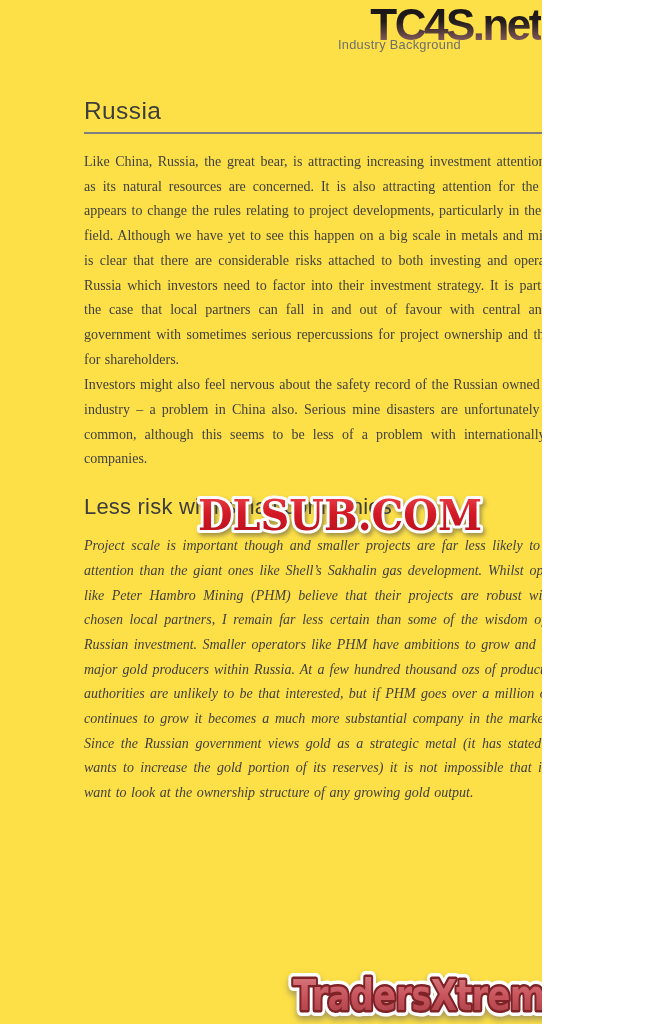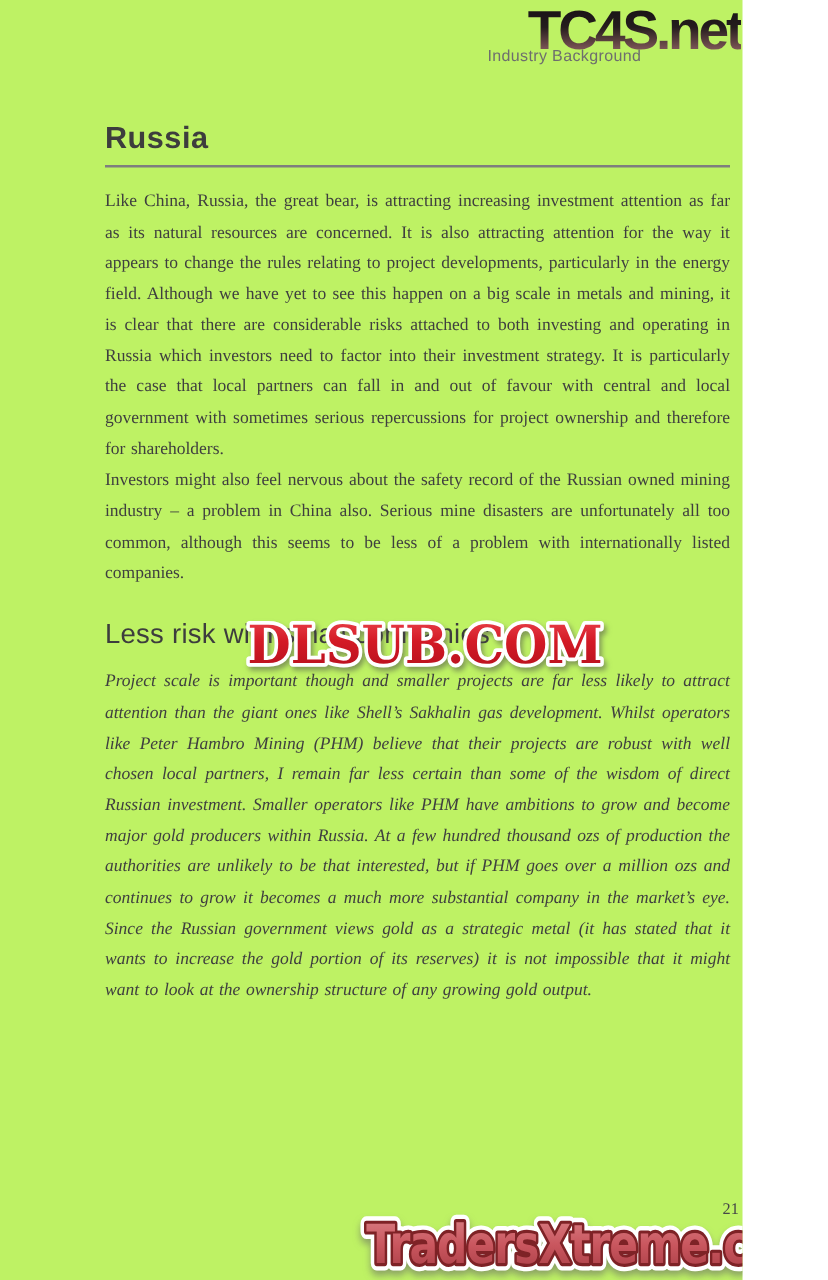--- a/index.html
+++ b/index.html
@@ -1,21 +1,21 @@
 <!DOCTYPE html>
 <html><head>
 <meta charset="utf-8">
 <style>
   * { box-sizing: border-box; margin: 0; padding: 0; }
   html, body { background: #ffffff; }
   .page {
     position: relative;
-    width: 594px;
+    width: 542px;
     height: 1024px;
-    background: #bef264;
+    background: #fde047;
     overflow: hidden;
     font-family: "Liberation Serif", serif;
   }
 
   
   .logo {
     position: absolute;
     top: 4px;
     right: 1px;
     text-align: right;
@@ -46,21 +46,21 @@
   
   .content {
     position: absolute;
     left: 84px;
     top: 97px;
     width: 500px;
     z-index: 1;
   }
   h1.heading {
     font-family: "Liberation Sans", sans-serif;
-    font-weight: 700;
+    font-weight: 400;
     font-size: 24.5px;
     line-height: 27px;
     letter-spacing: 0.4px;
     color: #3d3d3d;
   }
   .rule {
     margin-top: 8px;
     border-top: 2px solid #7e7e7e;
     height: 0;
   }

